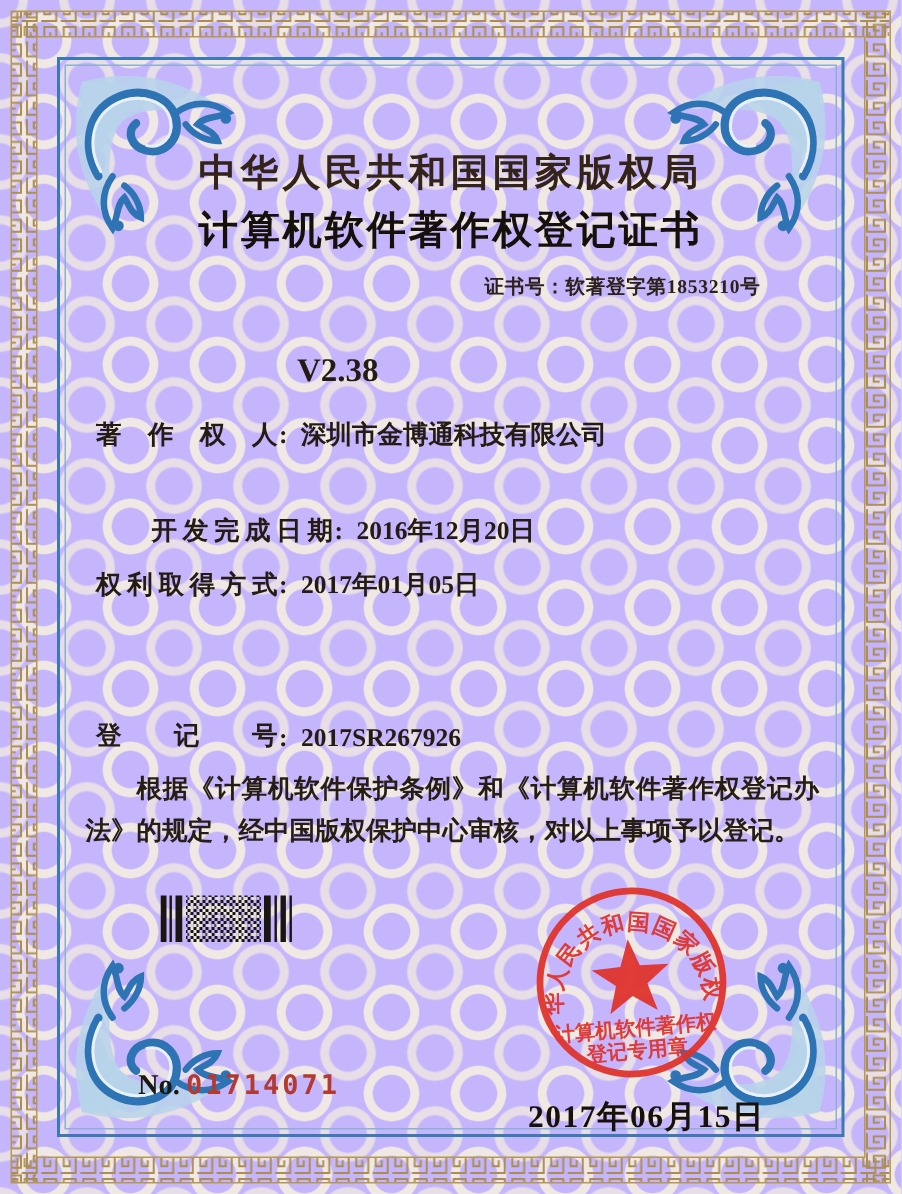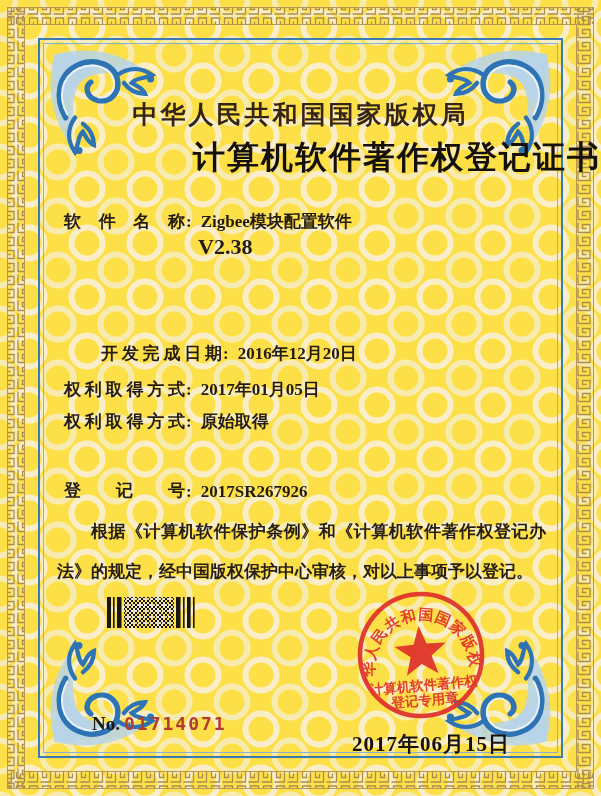--- a/index.html
+++ b/index.html
@@ -4,21 +4,21 @@
 <style>
   html,body { margin:0; padding:0; }
   body {
     width:601px; height:796px;
     background:#f6f4ef;
     font-family:"Liberation Serif","DejaVu Serif",serif;
     position:relative; overflow:hidden;
   }
   .certificate {
     position:absolute; inset:0;
-    background:#fde047;
+    background:#c4b5fd;
   }
   
   .certificate::before {
     content:""; position:absolute; inset:0; z-index:0;
     background-image:
       radial-gradient(circle at 50% 50%, rgba(248,241,223,0) 12px, rgba(248,241,223,.85) 13px, rgba(248,241,223,.85) 18px, rgba(248,241,223,0) 19px),
       radial-gradient(circle at 50% 50%, rgba(246,239,221,0) 12px, rgba(246,239,221,.7) 13px, rgba(246,239,221,.7) 18px, rgba(246,239,221,0) 19px);
     background-size:58px 54px, 58px 54px;
     background-position:0 0, 29px 27px;
   }
@@ -35,21 +35,21 @@
   .corner.bl { left:42px; bottom:42px; transform:scaleY(-1); }
   .corner.br { right:42px; bottom:42px; transform:scale(-1,-1); }
 
   .issuer {
     position:absolute; left:0; right:0; top:98px; z-index:3;
     text-align:center; font-weight:bold; font-size:25px;
     letter-spacing:3px; color:#342318;
   }
   .cert-title {
     position:absolute; left:0; right:0; top:136px; z-index:3;
-    text-align:right; font-weight:bold; font-size:32px;
+    text-align:center; font-weight:bold; font-size:26px;
     letter-spacing:2px; color:#15100c;
   }
   .cert-no {
     position:absolute; right:94px; top:182px; z-index:3;
     font-weight:bold; font-size:13px; color:#2b211a; letter-spacing:.5px;
   }
   .frow {
     position:absolute; left:64px; z-index:3;
     font-weight:bold; font-size:17px; color:#231b14; white-space:nowrap;
   }
@@ -60,21 +60,21 @@
   .fcolon { display:inline-block; margin:0 9px 0 1px; }
   .r0 { top:210px; } .r1 { top:278px; } .r2 { top:342px;margin-left:37px; }
   .r3 { top:378px; } .r4 { top:410px; } .r5 { top:447px; } .r6 { top:479px; }
   .fvalue2 {
     position:absolute; left:198px; top:234px; z-index:3;
     font-weight:bold; font-size:22px; color:#231b14;
   }
   .statement {
     position:absolute; left:57px; top:512px; width:489px; z-index:3; margin:0;
     font-weight:bold; font-size:17px; color:#251d16;
-    line-height:40px; text-indent:2em; text-align:justify;
+    line-height:28px; text-indent:2em; text-align:justify;
   }
   .barcode { position:absolute; left:107px; top:596px; z-index:3; }
   .issue-date {
     position:absolute; left:352px; top:706px; z-index:3;
     font-weight:bold; font-size:21px; color:#17110b; letter-spacing:1px;margin-top:24px;
   }
   .seal { position:absolute; left:341px; top:575px; width:160px; height:160px; z-index:4; opacity:.93; }
   .serial {
     position:absolute; left:92px; top:713px; z-index:3;
     font-weight:bold; font-size:19px; color:#1d1712;
@@ -135,34 +135,34 @@
       </svg>
   </div>
   <div class="corner br">
     <svg viewBox="0 0 150 150">
         <use href="#flourish"></use>
       </svg>
   </div>
 
   <div class="issuer">中华人民共和国国家版权局</div>
   <div class="cert-title">计算机软件著作权登记证书</div>
-
-  <div class="frow r0">
-    <span class="flabel">软件名称</span><span class="fcolon">:</span><span class="fvalue">Zigbee模块配置软件</span>
-  </div>
+  <div class="cert-no">
+    <span>证书号：</span><span>软著登字第1853210号</span>
+  </div>
+
   <div class="fvalue2">V2.38</div>
 
+  <div class="frow r1">
+    <span class="flabel">著作权人</span><span class="fcolon">:</span><span class="fvalue">深圳市金博通科技有限公司</span>
+  </div>
   <div class="frow r2">
     <span class="flabel">开发完成日期</span><span class="fcolon">:</span><span class="fvalue">2016年12月20日</span>
   </div>
   <div class="frow r3">
     <span class="flabel">权利取得方式</span><span class="fcolon">:</span><span class="fvalue">2017年01月05日</span>
-  </div>
-  <div class="frow r4">
-    <span class="flabel">权利取得方式</span><span class="fcolon">:</span><span class="fvalue">原始取得</span>
   </div>
   <div class="frow r6">
     <span class="flabel">登记号</span><span class="fcolon">:</span><span class="fvalue">2017SR267926</span>
   </div>
 
   <p class="statement">根据《计算机软件保护条例》和《计算机软件著作权登记办法》的规定，经中国版权保护中心审核，对以上事项予以登记。</p>
 
   <svg class="barcode" width="92" height="34" viewBox="0 0 92 34">
     <defs>
       <pattern id="bc2d" width="4" height="4" patternUnits="userSpaceOnUse">

